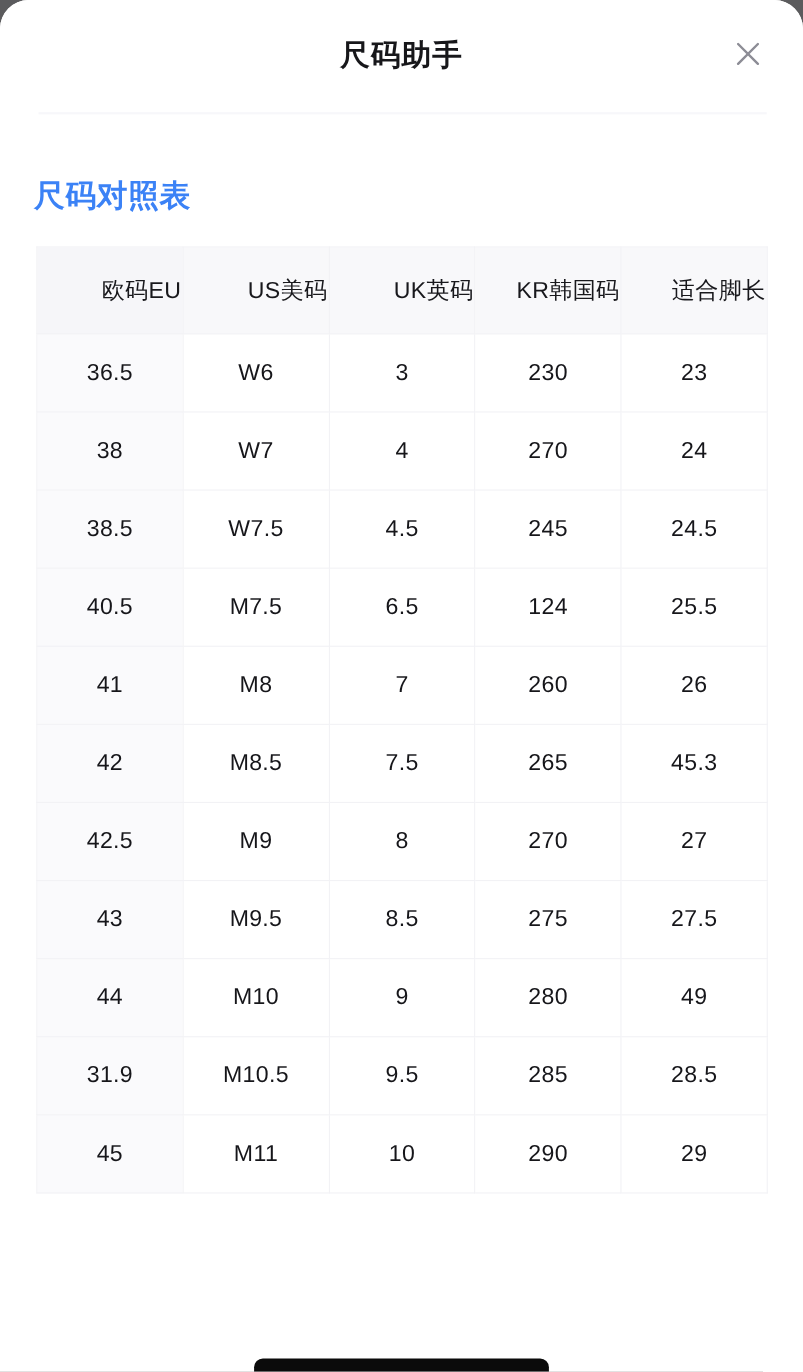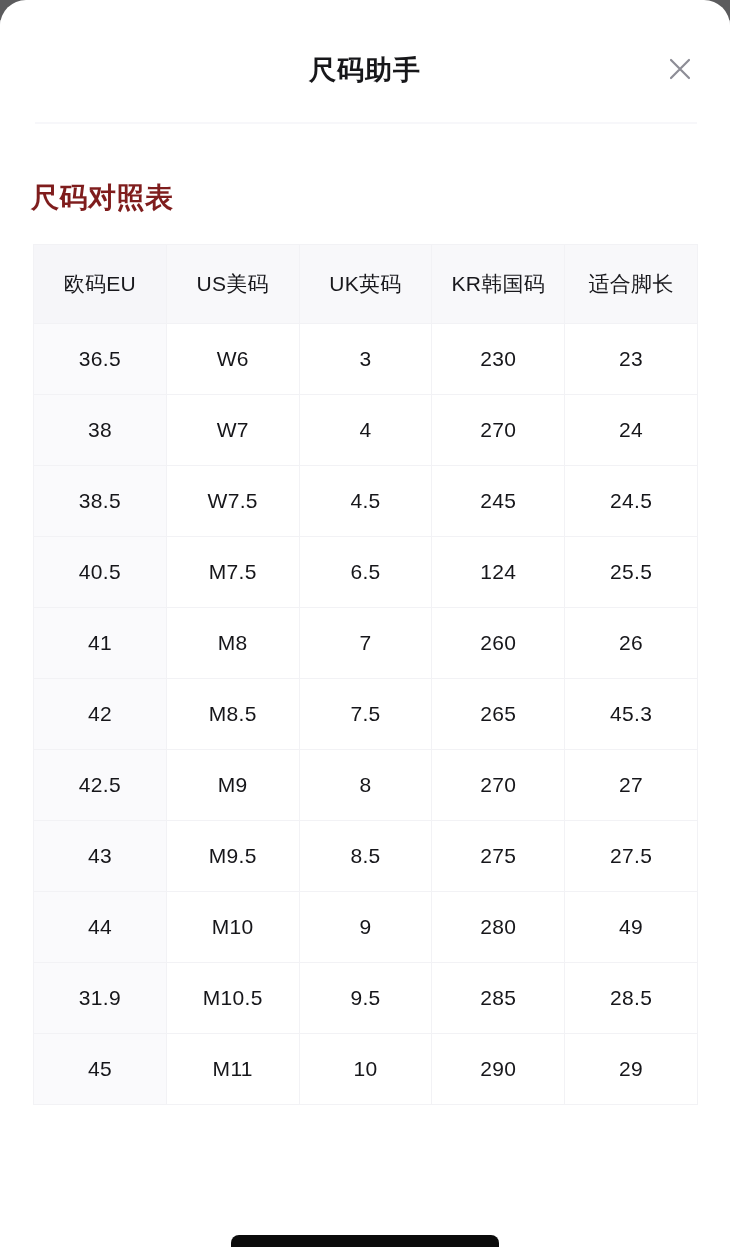--- a/index.html
+++ b/index.html
@@ -26,21 +26,20 @@
     border-top-right-radius: 26px;
     overflow: hidden;
     box-sizing: border-box;
   }
 
   
   #sheet-header {
     position: relative;
     height: 103px;
     background: #ffffff;
-    margin-top: 20px;
   }
   #modal-title {
     position: absolute;
     left: 0; right: 0;
     top: 31px;
     text-align: center;
     font-size: 27px;
     font-weight: 700;
     color: #17171a;
     letter-spacing: 1px;
@@ -72,21 +71,21 @@
   
   #sheet-body {
     position: relative;
     padding: 0;
   }
 
   #section-title {
     margin: 55px 16px 0 31px;
     font-size: 28px;
     font-weight: 700;
-    color: #7f1d1d;
+    color: #3b82f6;
     letter-spacing: 0.5px;
     line-height: 40px;
   }
 
   
   #size-table-wrap {
     margin: 26px 0 0 33px;
     width: 664px;
   }
   table.size-table {
@@ -104,20 +103,21 @@
     color: #16161a;
     font-weight: 400;
   }
   table.size-table thead th {
     height: 76px;
     background: #f8f8fa;
     font-size: 21px;
     font-weight: 500;
     letter-spacing: 0.3px;
     color: #18181c;
+    text-align: right;
   }
   table.size-table tbody td {
     height: 68px;
     font-size: 21px;
     background: #ffffff;
     letter-spacing: 0.3px;
   }
   table.size-table tbody td.col-first {
     background: #fafafc;
   }

